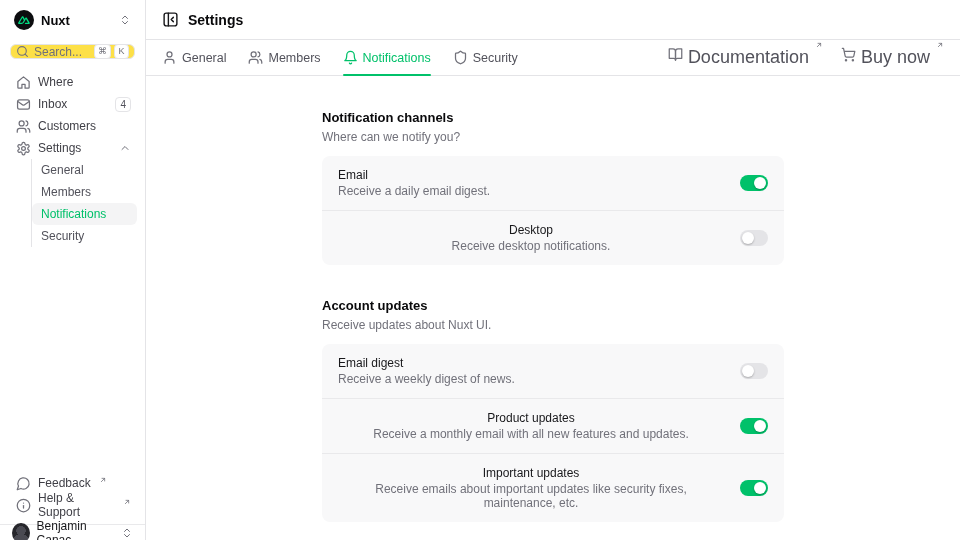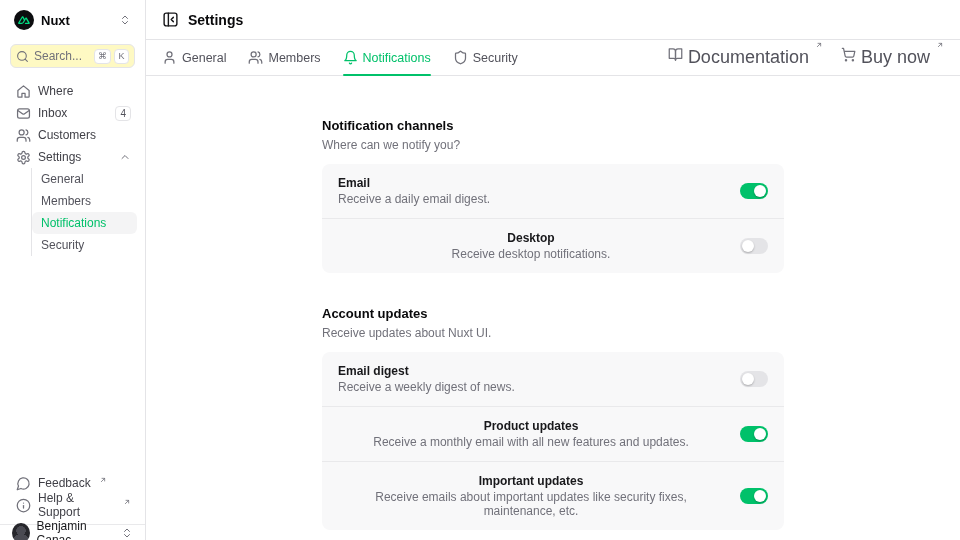--- a/index.html
+++ b/index.html
@@ -19,22 +19,22 @@
   }
   .sb-header { height:40px; display:flex; align-items:center; gap:7px; padding:0 14px; }
   .logo-chip {
     width:20px; height:20px; border-radius:50%; background:#0c0d0f;
     display:flex; align-items:center; justify-content:center;
   }
   .sb-workspace-name { font-size:13px; font-weight:700; color:#09090b; }
   .sb-header .chev-updown { margin-left:auto; color:#71717a; cursor:pointer; }
 
   .search-box {
-    margin:4px 10px 10px; height:24px;
-    border:1px solid #e4e4e7; border-radius:6px; background:#fef9c3;
+    margin:4px 10px 10px; height:15px;
+    border:1px solid #e4e4e7; border-radius:6px; background:#fde047;
     display:flex; align-items:center; gap:5px; padding:0 5px; cursor:text;
   }
   .search-box .ph { color:#71717a; font-size:12px; }
   .search-box .kbds { margin-left:auto; display:flex; gap:3px; }
   .kbd {
     min-width:15px; height:15px; padding:0 3px;
     border:1px solid #e4e4e7; border-radius:4px; background:#fff;
     font-size:9px; line-height:13px; color:#71717a; text-align:center;
   }
 
@@ -97,31 +97,31 @@
   }
   .tabbar-right { margin-left:auto; display:flex; align-items:center; gap:18px; }
   .top-link {
     display:flex; align-items:flex-start; gap:5px;
     color:#52525b; font-weight:500; font-size:18px; cursor:pointer;
   }
   .top-link svg.glyph { color:#71717a; }
 
   
   .content { flex:1; overflow:auto; padding-top:34px; }
-  .settings-col { width:462px; margin:8px auto; }
+  .settings-col { width:462px; margin:0 auto; }
   .section { margin-bottom:33px; }
   .section-title { font-size:13px; font-weight:700; color:#09090b; margin-bottom:5px; }
   .section-desc { font-size:12px; color:#71717a; margin-bottom:12px; }
   .card { background:#f8f8f9; border-radius:8px; }
   .setting-row {
     display:flex; align-items:center; gap:16px; padding:12px 16px;
   }
   .setting-row + .setting-row { border-top:1px solid #e9e9eb;text-align:center; }
   .row-text { flex:1; min-width:0; }
-  .row-title { font-size:12px; font-weight:700; color:#18181b; }
+  .row-title { font-size:12px; font-weight:400; color:#18181b; }
   .row-desc { font-size:12px; color:#71717a; margin-top:2px; }
 
   .toggle {
     width:28px; height:16px; border-radius:999px; background:#e4e4e7;
     position:relative; cursor:pointer; flex-shrink:0;
   }
   .toggle .knob {
     position:absolute; top:2px; left:2px; width:12px; height:12px;
     border-radius:50%; background:#fff; box-shadow:0 1px 2px rgba(0,0,0,.25);
   }

